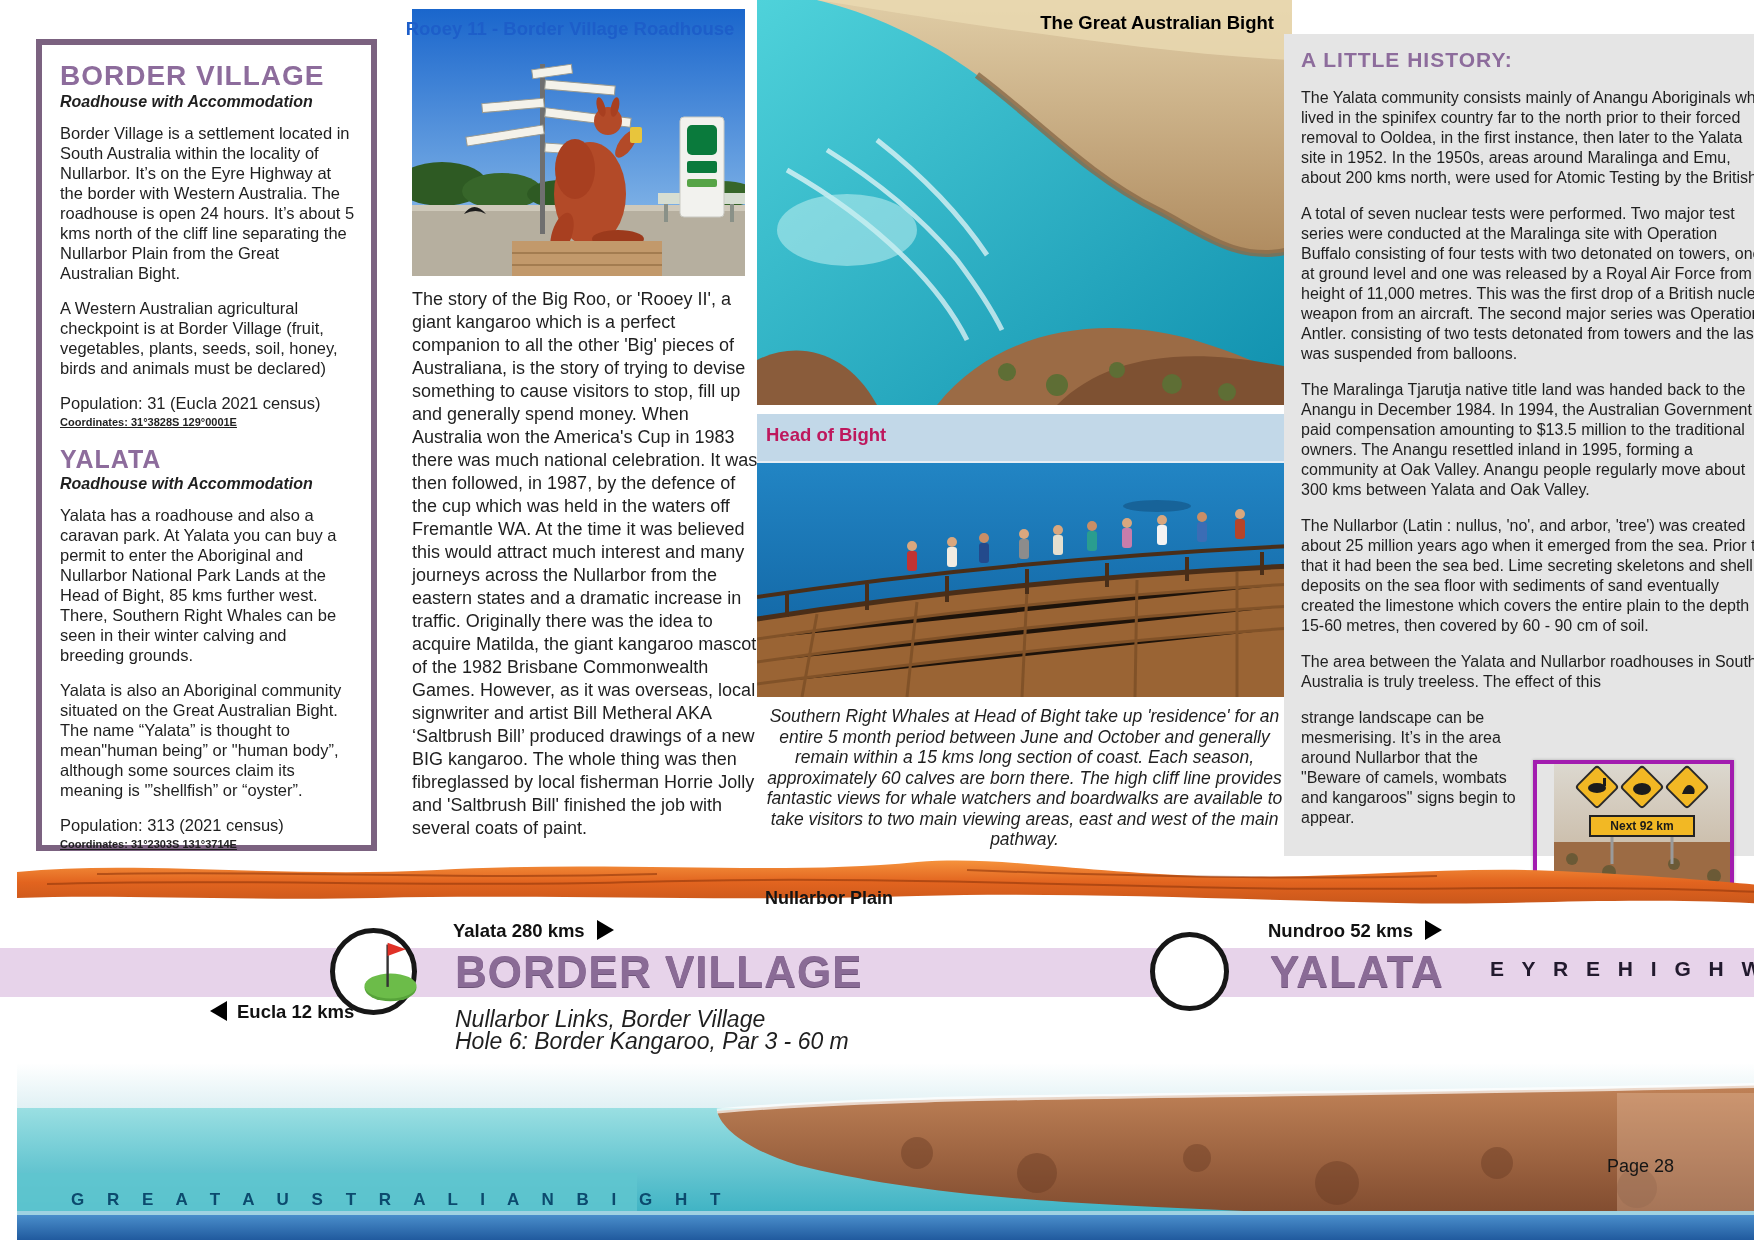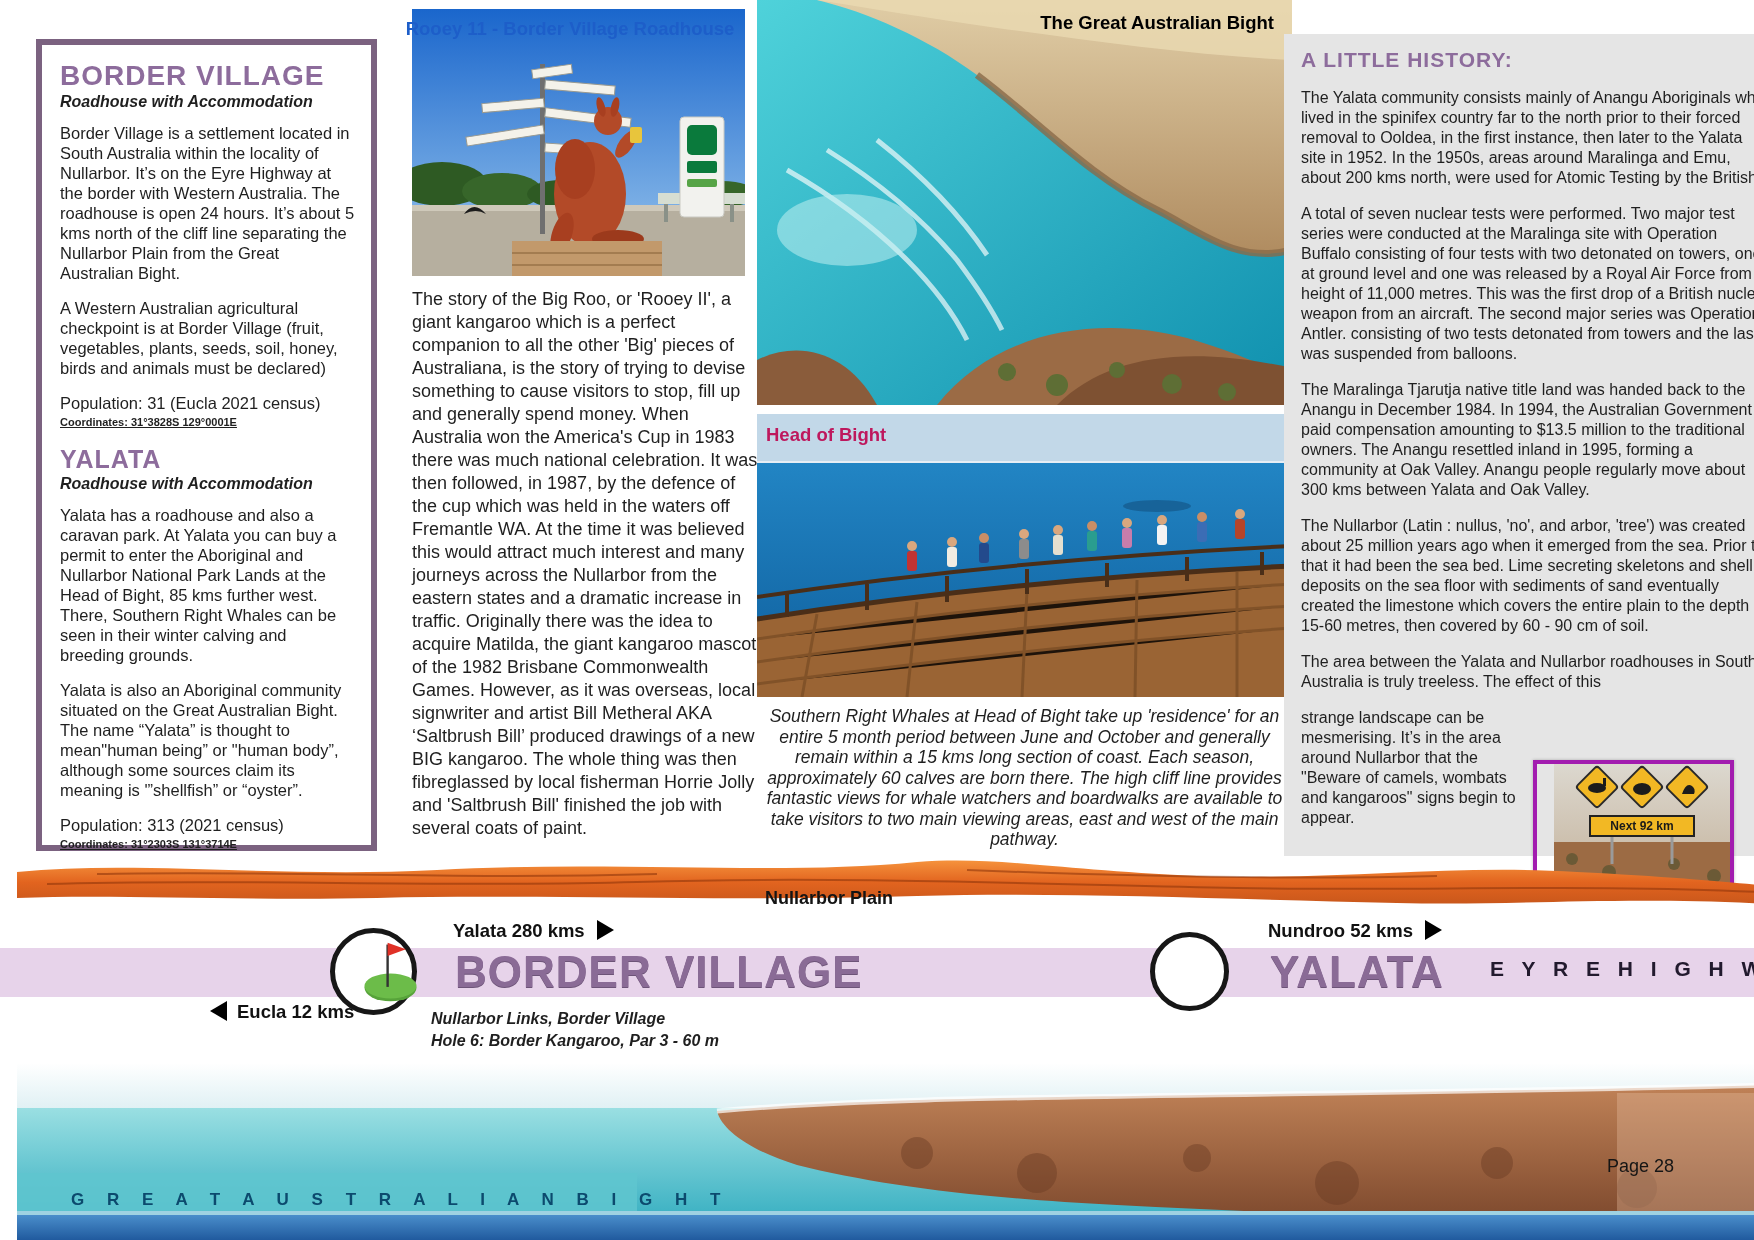--- a/index.html
+++ b/index.html
@@ -55,21 +55,21 @@
   #lav-bar{left:0;top:948px;width:1754px;height:49px;background:#e7d3ea;}
   .marker-circle{box-sizing:border-box;border-radius:50%;background:#fff;border:5px solid #171717;z-index:4;}
   #golf-marker{left:330px;top:928px;width:87px;height:87px;}
   #empty-marker{left:1150px;top:932px;width:79px;height:79px;}
   .town-big{font-size:44px;font-weight:800;color:#8a6b96;letter-spacing:1px;white-space:nowrap;
             text-shadow:0 1px 0 #6d5478;}
   #bv-town{left:438px;top:947px;}
   #ya-town{left:1253px;top:947px;}
   #eyre{left:1473px;top:957px;font-size:21px;font-weight:800;color:#221a2e;letter-spacing:6px;white-space:nowrap;}
   #eucla-dist{left:193px;top:1001px;}
-  #links-note{left:414px;top:1008px;font-style:italic;font-weight:700;font-size:16px;line-height:22px;}
+  #links-note{left:438px;top:1008px;font-style:italic;font-weight:400;font-size:23px;line-height:22px;}
 
   
   #panorama{left:0;top:1063px;width:1754px;height:177px;overflow:hidden;}
   #gab-label{left:54px;top:1190px;color:#0c4a6e;font-weight:700;font-size:17px;letter-spacing:9px;z-index:6;}
   #page-num{left:1590px;top:1156px;font-size:18px;color:#151515;z-index:6;}
 </style>
 </head>
 <body>
 
 <div id="page">

